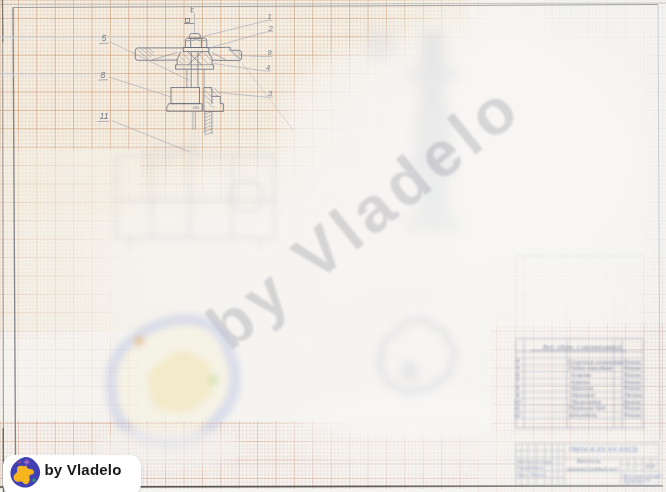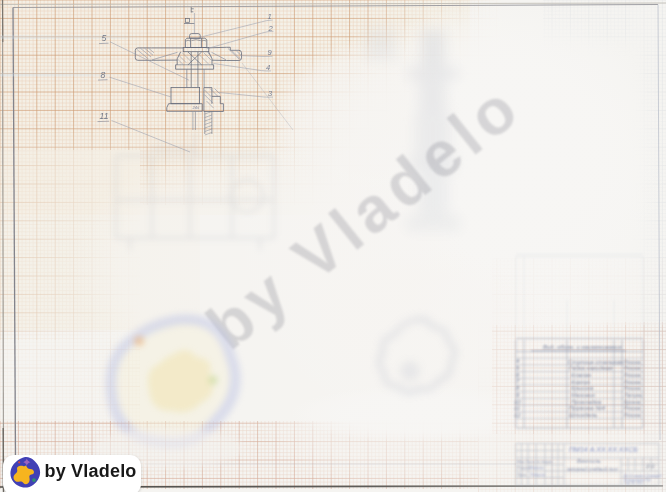--- a/index.html
+++ b/index.html
@@ -388,14 +388,14 @@
 <div style="position:absolute;left:3px;top:454.8px;width:138px;height:40px;background:#ffffff;border-radius:11px;box-shadow:0 1px 3px rgba(0,0,0,0.18);"></div>
 
 <svg style="position:absolute;left:9.5px;top:456.5px;" width="31" height="31" viewBox="0 0 31 31">
   <path d="M14.2 0.3 C17.6 -0.5 21.2 0.9 24.3 3.7 C27.6 6.7 30.2 10.9 30.1 15.5 C30 20.1 27.5 24.7 23.4 27.7 C19.9 30.3 15.5 31.3 11.5 30.1 C7.2 28.9 3.2 25.8 1.4 21.5 C-0.3 17.3 0.2 12.3 2.8 8.5 C5.4 4.7 10 1.3 14.2 0.3 Z" fill="#4140b5"></path>
   <path d="M15.9 8.6 C16.6 10.9 17.8 12.1 19.8 12.2 C22 12.3 23.2 13.3 23.4 14.8 C23.6 16.4 22.6 17.2 20.9 17.5 C19 17.9 18.8 19 19.2 20.7 C19.7 23 19 24.9 17.6 25.9 C16.4 26.8 14.7 26.8 13.4 25.4 C12.3 24.2 11.2 23.9 9.4 24.2 C6.8 24.6 4.9 23.5 4.3 21.3 C3.7 19.3 4.6 17.5 6.4 16.2 C7.6 15.3 7.9 14.2 7.5 12.7 C7.1 11 7.9 9.8 9.7 9.4 C11.2 9.1 12.6 9.3 13.6 9.6 C14.6 9.9 15.3 9.5 15.9 8.6 Z" fill="#f6b41f" transform="translate(-0.85,-0.95) scale(1.06)"></path>
   <path d="M16.8 1.6 C17.25 3.4 18.5 4.65 20.4 5.2 C18.5 5.75 17.25 7 16.8 8.8 C16.35 7 15.1 5.75 13.2 5.2 C15.1 4.65 16.35 3.4 16.8 1.6 Z" fill="#9a63c0"></path>
   <circle cx="9.2" cy="5.3" r="1.1" fill="#d6453c"></circle>
   <circle cx="24" cy="23.1" r="1.9" fill="#2f8f72"></circle>
 </svg>
 
-<div style="position:absolute;left:44.5px;top:461px;font-weight:bold;font-size:18px;color:#181818;letter-spacing:0.2px;">by Vladelo</div>
+<div style="position:absolute;left:44.5px;top:461px;font-weight:bold;font-size:15px;color:#181818;letter-spacing:0.2px;">by Vladelo</div>
 </div>
 
 </body></html>

